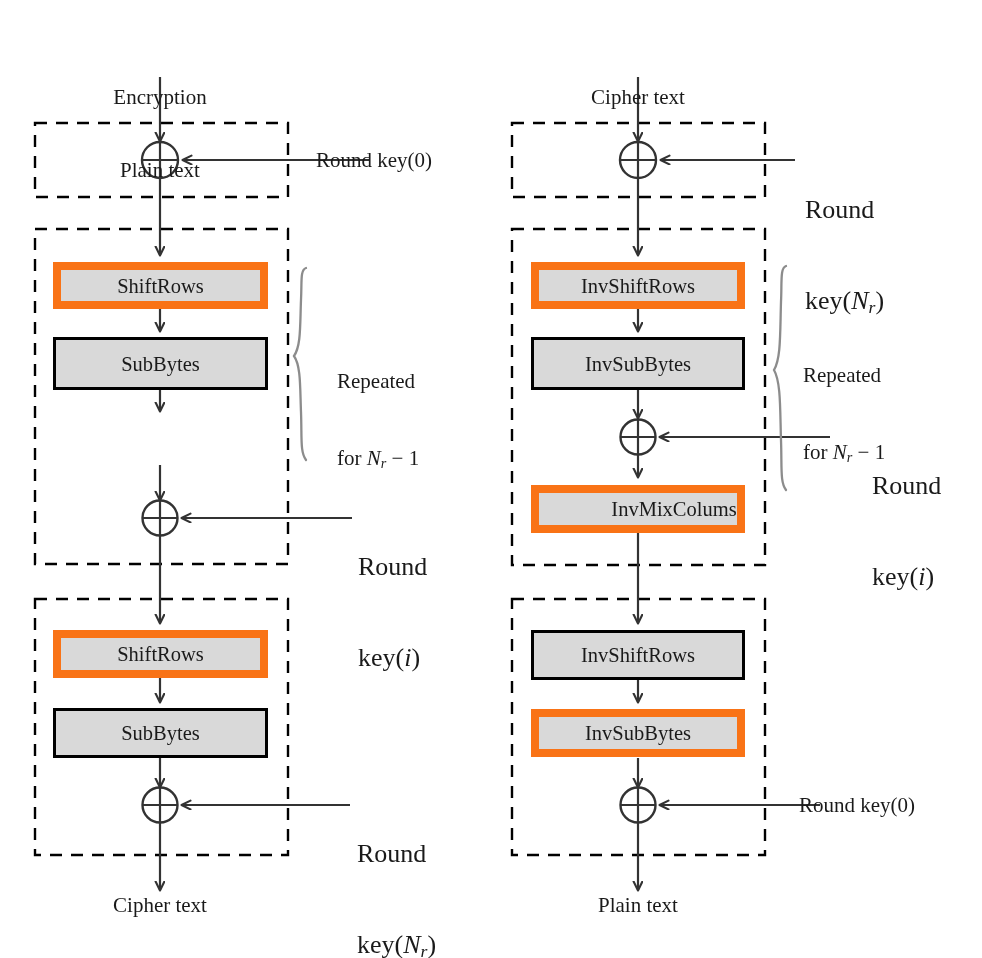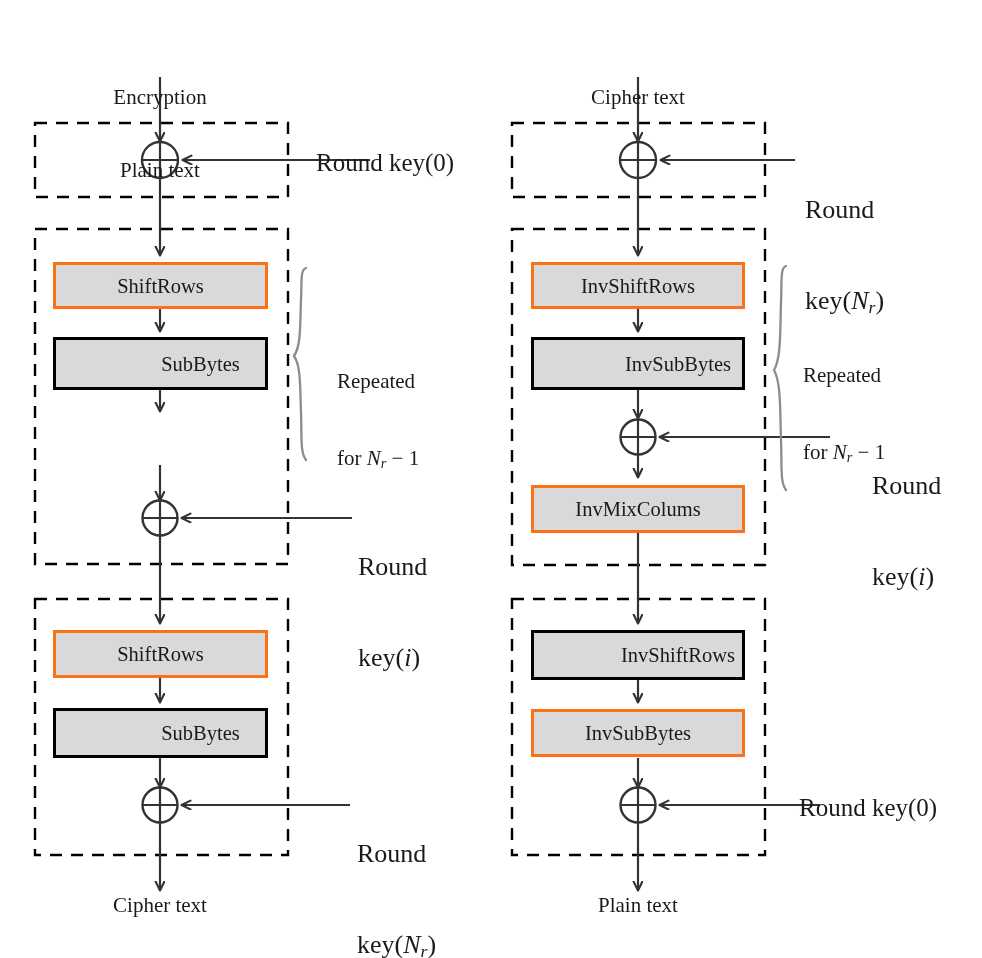--- a/index.html
+++ b/index.html
@@ -32,21 +32,21 @@
     color: #1a1a1a;
     white-space: pre;
     line-height: 1.16;
   }
   .endpoint-label {
     font-size: 21px;
     text-align: center;
     width: 320px;
   }
   .key-label {
-    font-size: 25px;
+    font-size: 21px;
     text-align: left;
   }
   .key-label-center {
     font-size: 26px;
     text-align: left;
   }
   .repeat-label {
     font-size: 21px;
     text-align: left;
     line-height: 1.22;
@@ -57,26 +57,25 @@
     text-align: center;
     width: 100%;
     top: 50%;
     transform: translateY(-50%);
     color: #1a1a1a;
     pointer-events: none;
   }
   .op-box {
     position: absolute;
     background: #d9d9d9;
-    border: 3px solid #f97316;
+    border: 8px solid #f97316;
     box-sizing: border-box;
   }
   .op-box.bold {
     border: 3.5px solid #000000;
-    padding-left: 40px;
   }
   .ital {
     font-style: italic;
   }
   sub {
     font-size: 0.68em;
     font-style: italic;
     vertical-align: -0.22em;
   }
 </style>
@@ -222,21 +221,21 @@
   </div>
 
   <div class="op-box" style="left:531px; top:262px; width:214px; height:47px;">
     <span class="op-label">InvShiftRows</span>
   </div>
 
   <div class="op-box bold" style="left:531px; top:337px; width:214px; height:53px;">
     <span class="op-label">InvSubBytes</span>
   </div>
 
-  <div class="op-box" style="left:531px; top:485px; width:214px; height:48px;">
+  <div class="op-box" style="left:531px; top:485px; width:214px; height:48px;padding-left:36px;">
     <span class="op-label">InvMixColums</span>
   </div>
 
   <div class="lbl repeat-label" style="left:803px; top:312px;">
     <div>Repeated</div>
     <div><span>for </span><span class="ital">N</span><sub>r</sub><span> − 1</span></div>
   </div>
 
   <div class="lbl key-label-center" style="left:872px; top:411px;">
     <div>Round</div>

